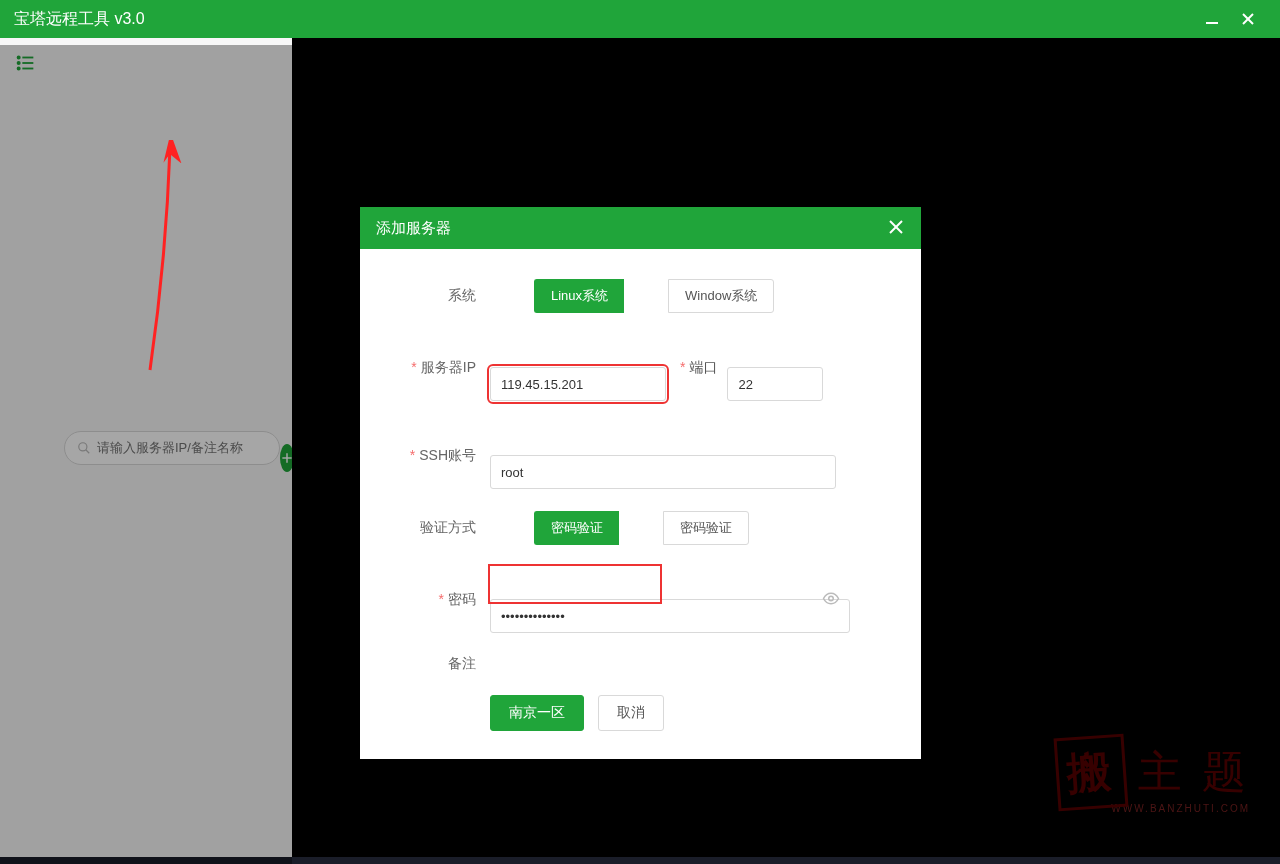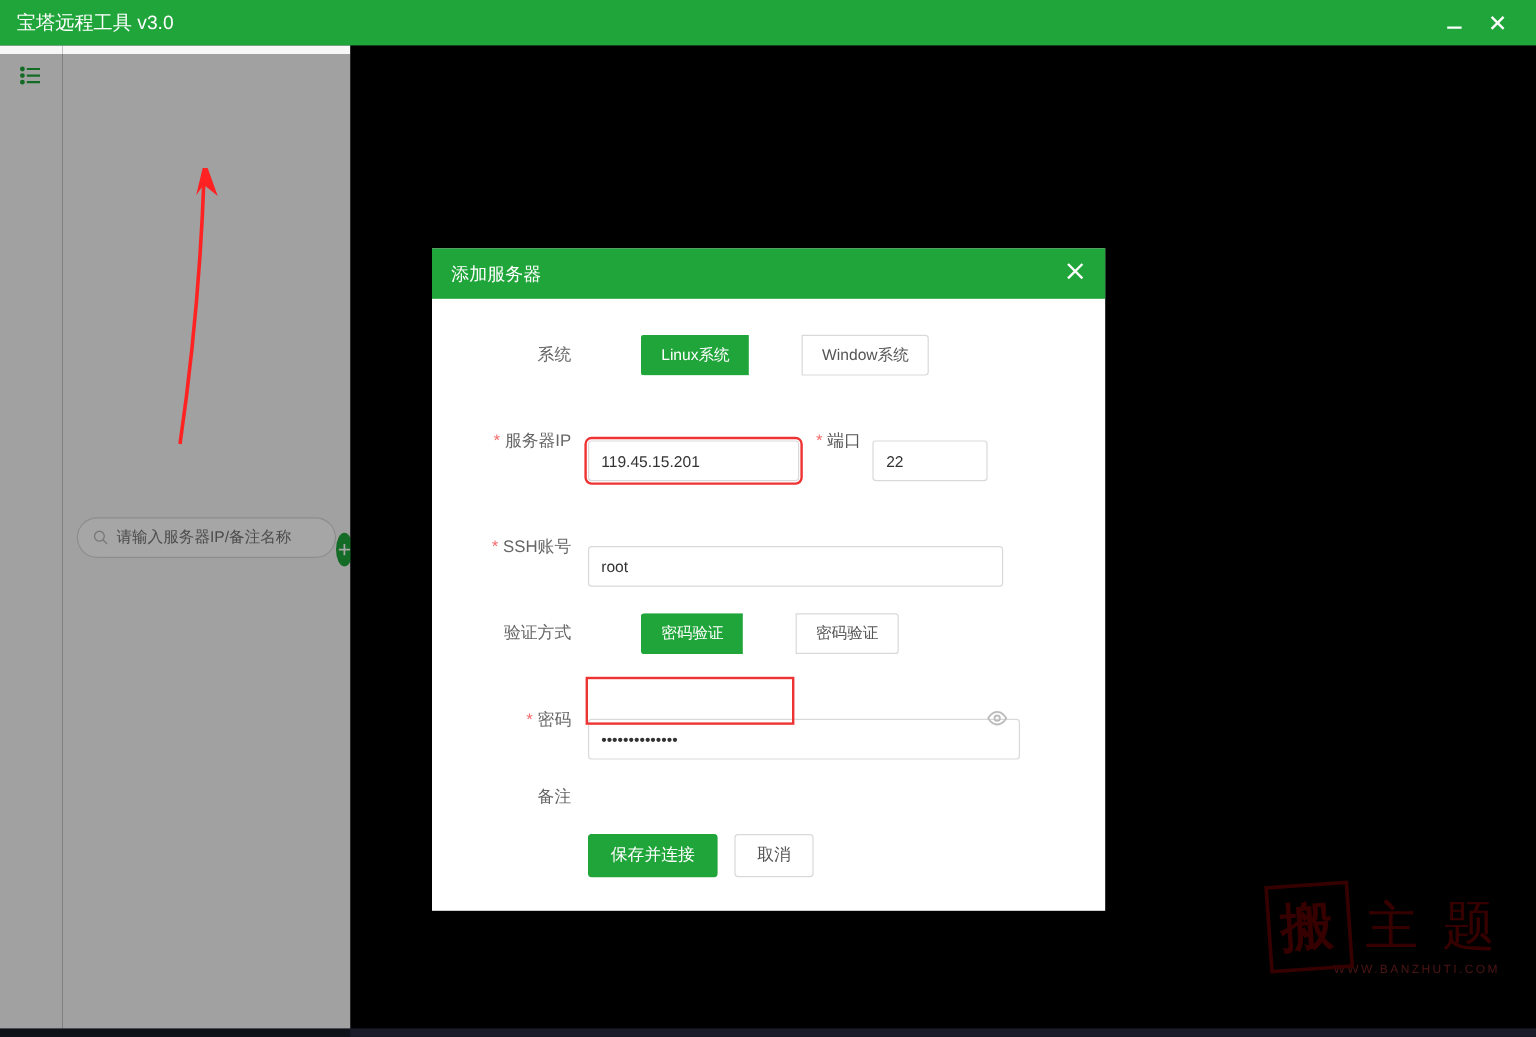--- a/index.html
+++ b/index.html
@@ -258,21 +258,21 @@
       </div>
     </div>
 
     <div class="form-row">
       <div class="form-label">备注</div>
     </div>
 
     <div class="form-row form-actions">
       <div class="form-label"></div>
       <div class="form-ctrl">
-        <div class="btn primary">保存并连接</div>
+        <div class="btn primary">南京一区</div>
         <div class="btn default">取消</div>
       </div>
     </div>
 
   </div>
 </div>
 
 <div class="watermark">
   <span class="stamp">搬</span><span>主 题</span>
   <span class="sub">WWW.BANZHUTI.COM</span>

